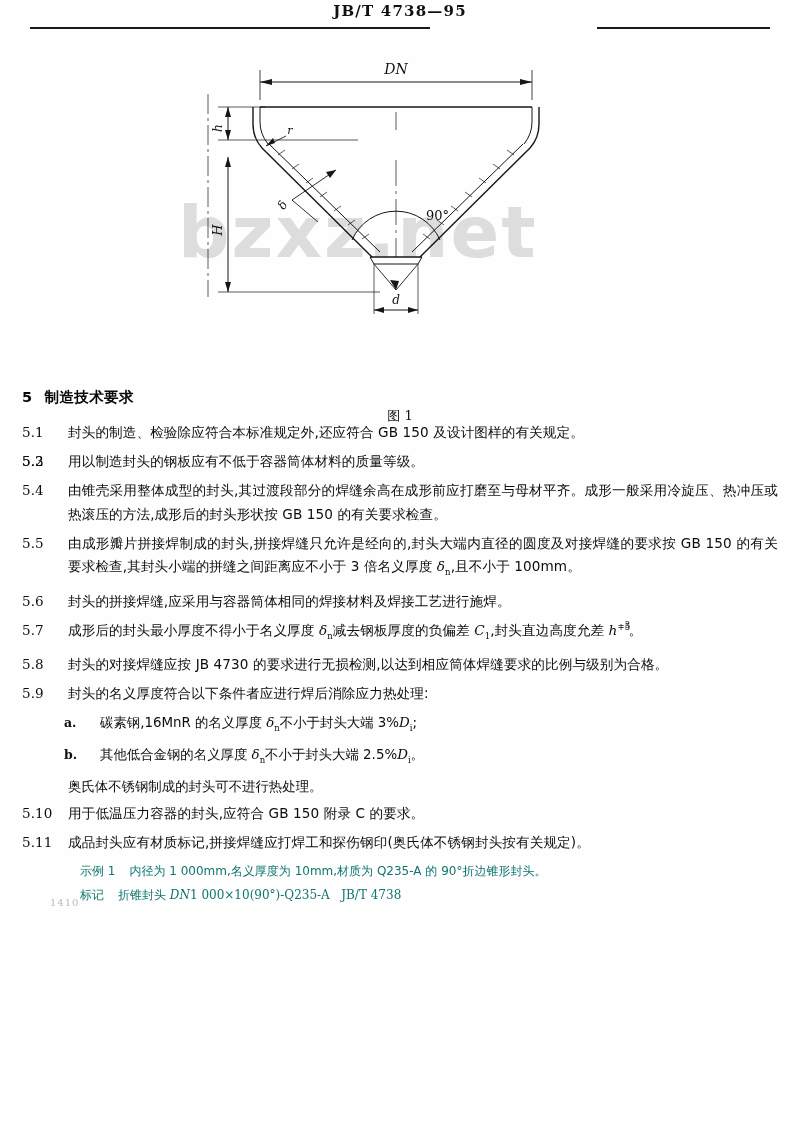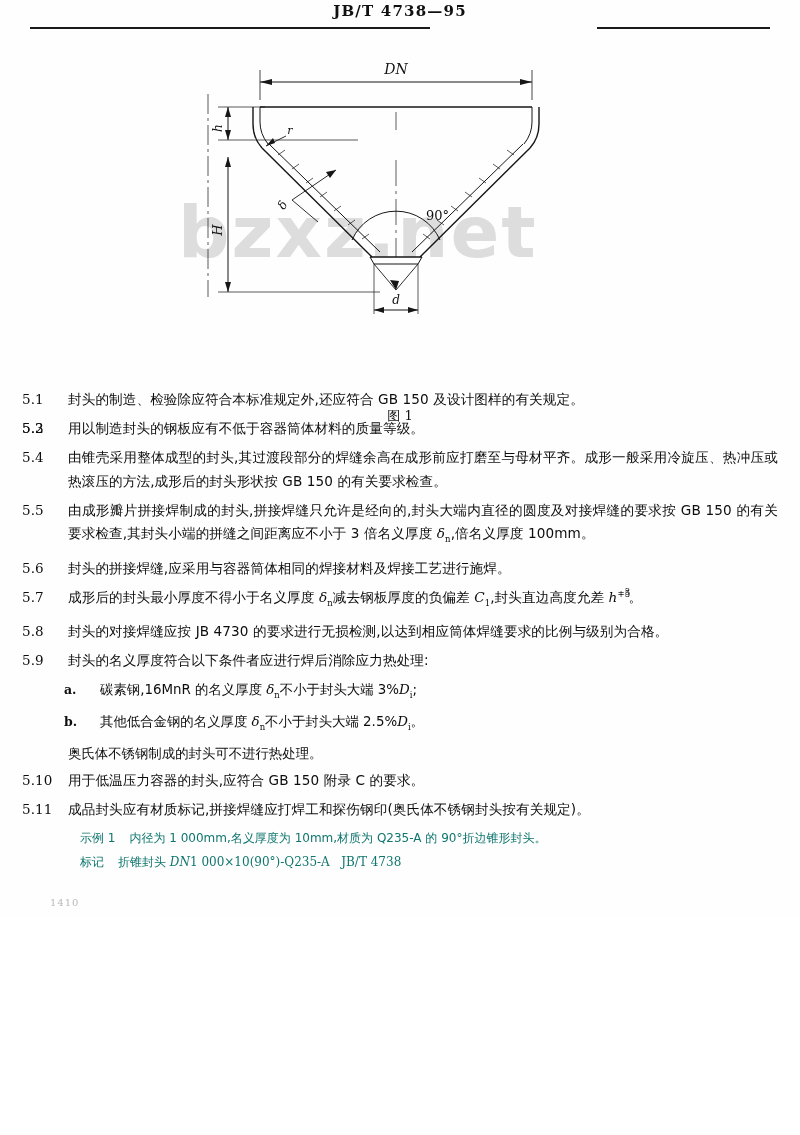--- a/index.html
+++ b/index.html
@@ -314,20 +314,23 @@
       <text x="286" y="168" text-anchor="start" font-family="DejaVu Serif, Liberation Serif, serif" font-size="13" fill="#111">90°</text>
 
       <text x="256" y="252" text-anchor="middle" font-family="DejaVu Serif, Liberation Serif, serif" font-size="12" font-style="italic" fill="#111">d</text>
     </svg>
 
     <div class="figure-caption">图 1</div>
   </div>
 
   <div class="content">
 
+    <div class="section-heading">
+      <span class="num">5</span><span>制造技术要求</span>
+    </div>
 
     <div class="clause">
       <span class="cnum">5.1</span>
       <span>封头的制造、检验除应符合本标准规定外,还应符合 GB 150 及设计图样的有关规定。</span>
     </div>
 
     <div class="clause">
       <span class="cnum">5.2</span>
     </div>
 
@@ -336,21 +339,21 @@
       <span>用以制造封头的钢板应有不低于容器筒体材料的质量等级。</span>
     </div>
 
     <div class="clause">
       <span class="cnum">5.4</span>
       <span>由锥壳采用整体成型的封头,其过渡段部分的焊缝余高在成形前应打磨至与母材平齐。成形一般采用冷旋压、热冲压或热滚压的方法,成形后的封头形状按 GB 150 的有关要求检查。</span>
     </div>
 
     <div class="clause">
       <span class="cnum">5.5</span>
-      <span>由成形瓣片拼接焊制成的封头,拼接焊缝只允许是经向的,封头大端内直径的圆度及对接焊缝的要求按 GB 150 的有关要求检查,其封头小端的拼缝之间距离应不小于 3 倍名义厚度 </span><i class="var">δ</i><sub>n</sub><span>,倍名义厚度 100mm。</span>
+      <span>由成形瓣片拼接焊制成的封头,拼接焊缝只允许是经向的,封头大端内直径的圆度及对接焊缝的要求按 GB 150 的有关要求检查,其封头小端的拼缝之间距离应不小于 3 倍名义厚度 </span><i class="var">δ</i><sub>n</sub><span>,且不小于 100mm。</span>
     </div>
 
     <div class="clause">
       <span class="cnum">5.6</span>
       <span>封头的拼接焊缝,应采用与容器筒体相同的焊接材料及焊接工艺进行施焊。</span>
     </div>
 
     <div class="clause">
       <span class="cnum">5.7</span>
       <span>成形后的封头最小厚度不得小于名义厚度 </span><i class="var">δ</i><sub>n</sub><span>减去钢板厚度的负偏差 </span><i class="var">C</i><sub>1</sub><span>,封头直边高度允差 </span><i class="var">h</i><span class="supsub"><sup>+5</sup><sub>−3</sub></span><span>。</span>

